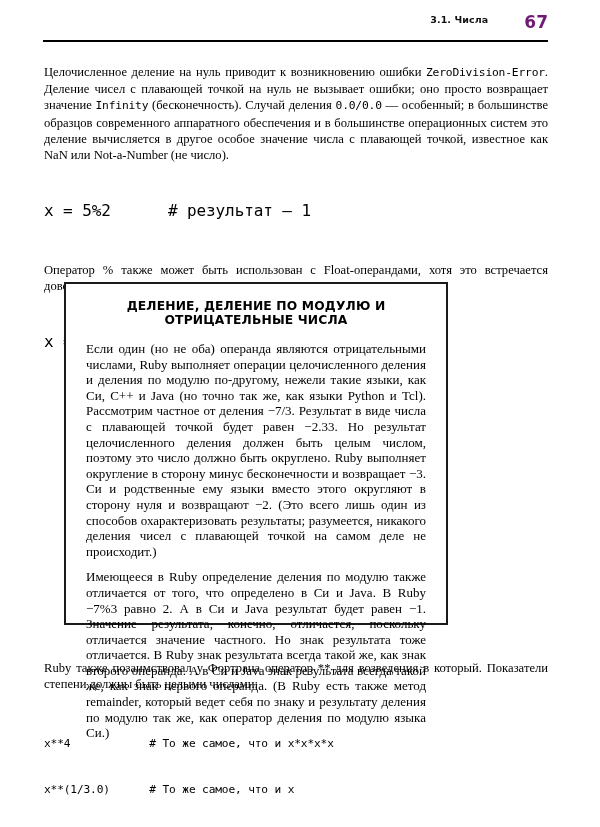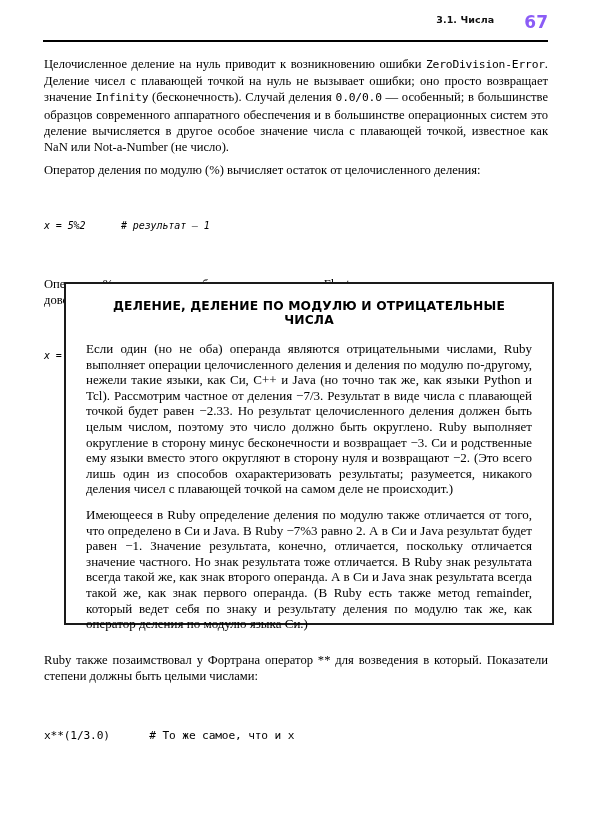--- a/index.html
+++ b/index.html
@@ -44,41 +44,42 @@
     font-weight: bold;
     font-size: 9.5px;
     letter-spacing: 0.1px;
     color: #111;
   }
   .header-pagenum {
     font-family: "DejaVu Sans", "Liberation Sans", sans-serif;
     font-weight: bold;
     font-size: 17px;
     line-height: 1;
-    color: #8b5cf6;
+    color: #701a75;
+    margin-left: 6px;
   }
   .header-rule {
     position: absolute;
     left: 0;
     top: 26px;
     width: 505px;
     height: 2px;
     background: #000;
   }
 
   
   .content {
     position: absolute;
     left: 44px;
     top: 52px;
     width: 504px;
   }
 
   p.body {
-    margin: 4px 0 7px 0;
+    margin: 12px 0 7px 0;
     font-size: 12.6px;
     line-height: 16.2px;
     text-align: justify;
     text-justify: inter-word;
     word-spacing: -0.1px;
     hyphens: manual;
   }
   p.body.tight { margin-bottom: 6px; }
 
   code, .mono, .codeline {
@@ -86,34 +87,33 @@
   }
   .inline-code {
     font-family: "DejaVu Sans Mono", "Liberation Mono", monospace;
     font-size: 11.3px;
     letter-spacing: -0.2px;
   }
 
   .codeblock {
     margin: 9px 0 11px 0;
     font-family: "DejaVu Sans Mono", "Liberation Mono", monospace;
-    font-size: 10px;
+    font-size: 16px;
     line-height: 15.5px;
     white-space: pre;
     letter-spacing: -0.1px;
-    font-style: italic;
   }
   .codeblock .codeline { display: block; }
 
   
   .callout {
     position: absolute;
     left: 64px;
     top: 282px;
-    width: 490px;
+    width: 384px;
     height: 343px;
     border: 2px solid #1a1a1a;
     box-sizing: border-box;
     background: #ffffff;
   }
   .callout-inner {
     padding: 15px 20px 12px 20px;
   }
   .callout-title {
     font-family: "DejaVu Sans", "Liberation Sans", sans-serif;
@@ -161,21 +161,20 @@
       <span class="header-section">3.1. Числа</span>
       <span class="header-pagenum">67</span>
     </div>
     <div class="header-rule"></div>
   </div>
 
   <div class="content">
 
     <p class="body">Целочисленное деление на нуль приводит к возникновению ошибки <span class="inline-code">ZeroDivision-<wbr>Error</span>. Деление чисел с плавающей точкой на нуль не вызывает ошибки; оно просто возвращает значение <span class="inline-code">Infinity</span> (бесконечность). Случай деления <span class="inline-code">0.0/0.0</span> — особенный; в большинстве образцов современного аппаратного обеспечения и в большинстве операционных систем это деление вычисляется в другое особое значение числа с плавающей точкой, известное как NaN или Not-a-Number (не число).</p>
 
-    <p class="body tight">Оператор деления по модулю (%) вычисляет остаток от целочисленного деления:</p>
 
     <div class="codeblock">
       <span class="codeline">x = 5%2      # результат — 1</span>
     </div>
 
     <p class="body tight">Оператор % также может быть использован с Float-операндами, хотя это встречается довольно редко:</p>
 
     <div class="codeblock">
       <span class="codeline">x = 1.5%0.4    # результат — 0.3</span>
     </div>
@@ -187,20 +186,21 @@
       <div class="callout-title">ДЕЛЕНИЕ, ДЕЛЕНИЕ ПО МОДУЛЮ И ОТРИЦАТЕЛЬНЫЕ ЧИСЛА</div>
       <p>Если один (но не оба) операнда являются отрицательными числами, Ruby выполняет операции целочисленного деления и деления по модулю по-другому, нежели такие языки, как Си, C++ и Java (но точно так же, как языки Python и Tcl). Рассмотрим частное от деления −7/3. Результат в виде числа с плавающей точкой будет равен −2.33. Но результат целочисленного деления должен быть целым числом, поэтому это число должно быть округлено. Ruby выполняет округление в сторону минус бесконечности и возвращает −3. Си и родственные ему языки вместо этого округляют в сторону нуля и возвращают −2. (Это всего лишь один из способов охарактеризовать результаты; разумеется, никакого деления чисел с плавающей точкой на самом деле не происходит.)</p>
       <p>Имеющееся в Ruby определение деления по модулю также отличается от того, что определено в Си и Java. В Ruby −7%3 равно 2. А в Си и Java результат будет равен −1. Значение результата, конечно, отличается, поскольку отличается значение частного. Но знак результата тоже отличается. В Ruby знак результата всегда такой же, как знак второго операнда. А в Си и Java знак результата всегда такой же, как знак первого операнда. (В Ruby есть также метод remainder, который ведет себя по знаку и результату деления по модулю так же, как оператор деления по модулю языка Си.)</p>
     </div>
   </div>
 
   <div class="after">
     <p class="body">Ruby также позаимствовал у Фортрана оператор ** для возведения в который. Показатели степени должны быть целыми числами:</p>
 
     <div class="codeblock-final">
+      <span class="codeline">x**4            # То же самое, что и x*x*x*x</span>
       <span class="codeline">x**(1/3.0)      # То же самое, что и x</span>
       
       
       
     </div>
   </div>
 
 </div>
 
 </body></html>

